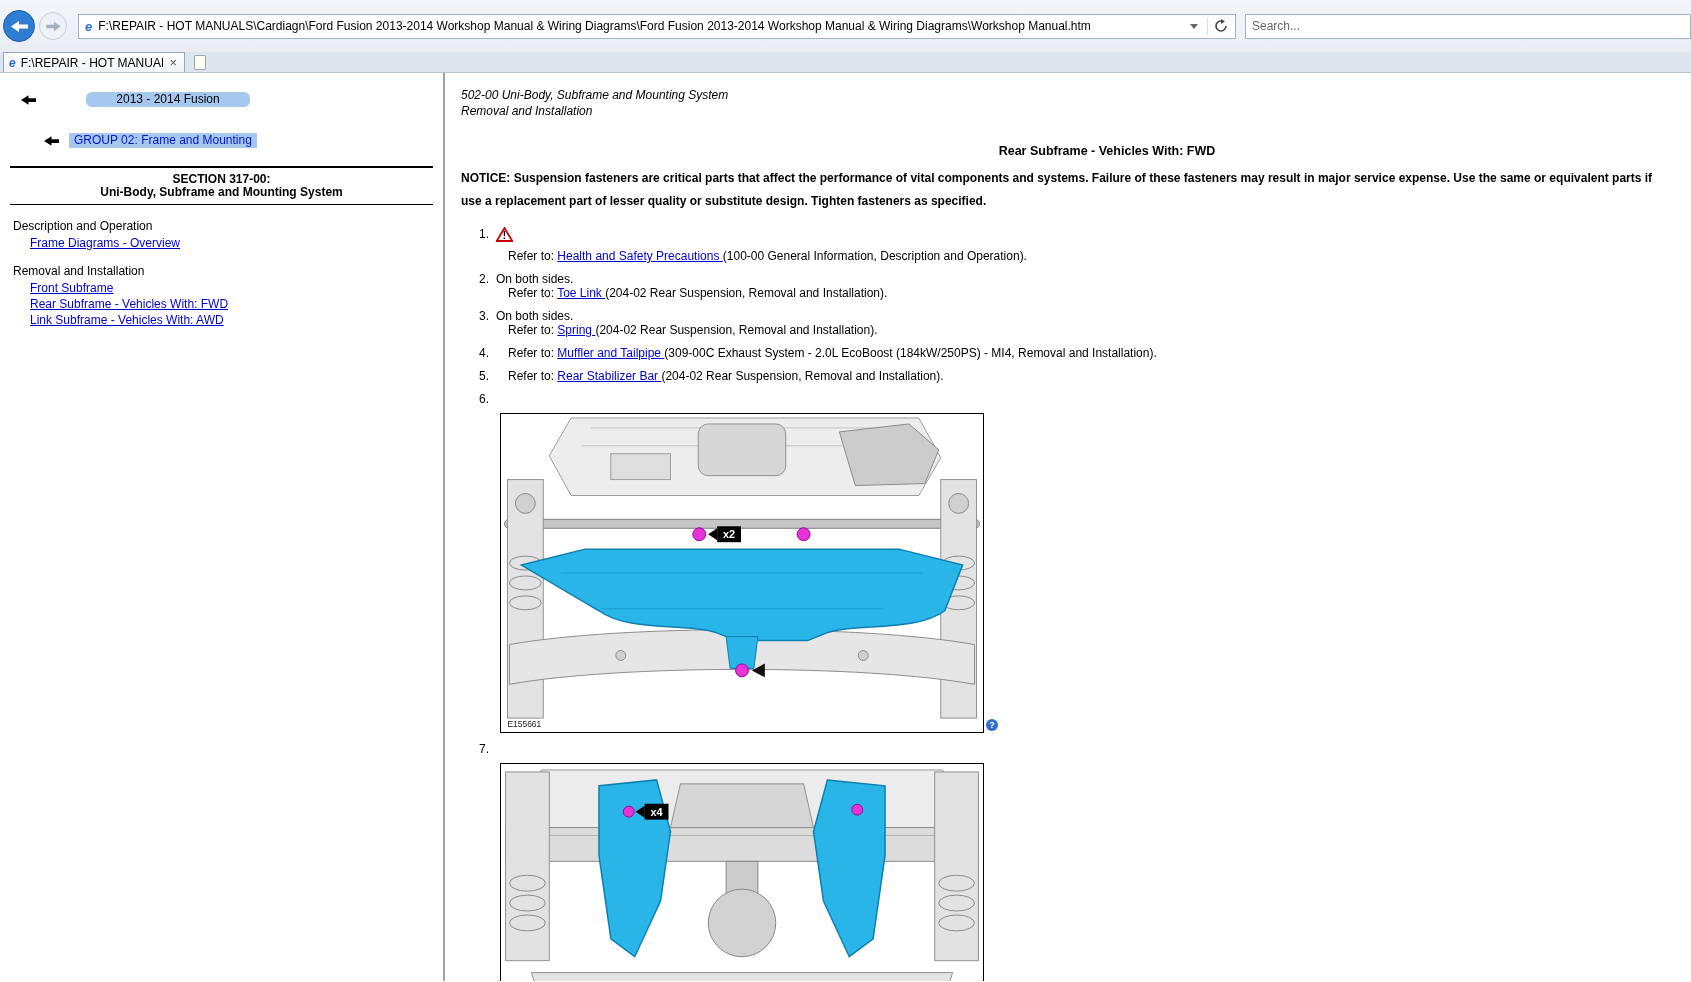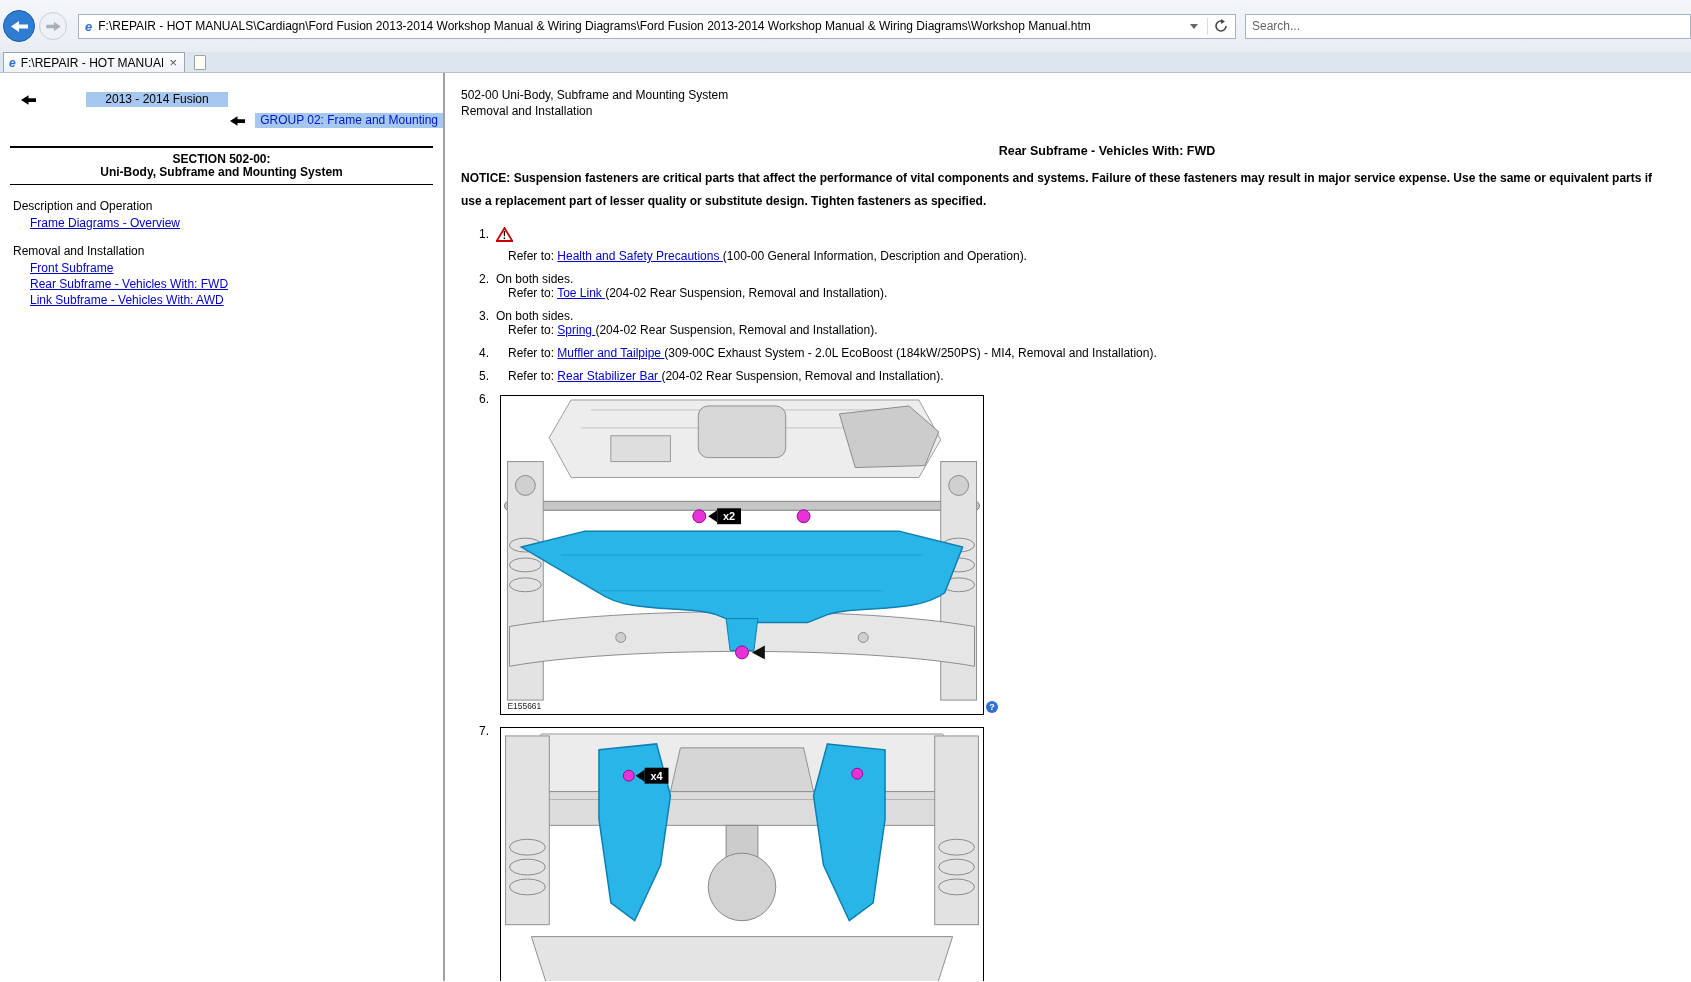--- a/index.html
+++ b/index.html
@@ -36,45 +36,45 @@
 
   
   .page { display:flex; height:908px; }
   .toc { width:443px; flex:none; padding-top:19px; font-size:12px; background:#fff; }
   .vdivider { width:2px; background:#a0a0a0; flex:none; }
   .main { flex:1; min-width:0; overflow:hidden; padding:14px 0 0 16px; position:relative; background:#fff; }
 
   
   .crumb { display:flex; align-items:center; }
   .crumb1 { padding-left:21px; }
-  .crumb2 { padding-left:44px; margin-top:6px;justify-content:flex-end; }
+  .crumb2 { padding-left:44px; margin-top:26px; }
   .arrow-icon { flex:none; display:flex; }
   .hl { background:#a6c8f0; line-height:15px; }
-  .hl1 { margin-left:50px; width:142px; text-align:center; }
+  .hl1 { margin-left:50px; width:164px; text-align:center;border-radius:6px; }
   .hl2 { margin-left:10px; padding:0 5px; color:#0018c8; }
   .toc-rule1 { border:none; border-top:2px solid #000; margin:18px 10px 0 10px; }
   .toc-rule2 { border:none; border-top:1px solid #000; margin:5px 10px 0 10px; }
   .toc-section { text-align:center; font-weight:bold; margin-top:5px; line-height:13px; }
   .toc-heading { margin:14px 0 0 13px; line-height:15px; }
   .toc-link-row { margin:3px 0 0 30px; line-height:13px; }
   a.doclink { color:#0000cc; text-decoration:underline; cursor:pointer; }
 
   
-  .bc { font-size:12px; line-height:16px; white-space:nowrap; }
+  .bc { font-style:italic; font-size:12px; line-height:16px; white-space:nowrap; }
   .doc-title { width:1292px; text-align:center; font-weight:bold; font-size:12.5px; margin-top:25px; }
   .removal { font-weight:bold; font-size:13px; margin-top:21px; }
   .notice { font-weight:bold; font-size:12px; margin-top:13px; line-height:14px; white-space:nowrap; }
   .steps { margin-top:19px; padding-left:18px; font-size:12px; }
   .step { display:flex; margin-bottom:9px; line-height:14px; }
   .step-num { width:17px; flex:none; }
   .step-body { flex:1; min-width:0; }
   .warn-line { display:flex; align-items:center; gap:4px; white-space:nowrap; font-weight:bold; overflow:hidden; }
   .refer { white-space:nowrap; overflow:hidden;margin-left:12px; }
   .refer-gap { margin-top:7px; }
-  .figure-wrap { position:relative; width:500px; margin-top:3px; margin-left:4px; }
+  .figure-wrap { position:relative; width:500px; margin-top:21px; margin-left:4px; }
   .figure { border:1px solid #000; width:484px; background:#fff; display:block; }
   .help-badge { position:absolute; left:486px; top:306px; width:12px; height:12px; border-radius:50%;
     background:#2f6fd0; color:#fff; font-size:9px; font-weight:bold; display:flex; align-items:center; justify-content:center; cursor:pointer; }
 </style>
 </head>
 <body>
 
 <div class="chrome">
   <div class="nav-back">
     <svg width="17" height="13" viewBox="0 0 17 13">
@@ -133,21 +133,21 @@
       <span class="arrow-icon">
         <svg width="15" height="12" viewBox="0 0 16 12">
             <polygon points="16,4 8,4 8,1 0,6 8,11 8,8 16,8" fill="#000"></polygon>
           </svg>
       </span>
       <span class="hl hl2">GROUP 02: Frame and Mounting</span>
     </div>
 
     <hr class="toc-rule1">
     <div class="toc-section">
-      <div>SECTION 502-00:</div>
+      <div>SECTION 317-00:</div>
       <div>Uni-Body, Subframe and Mounting System</div>
     </div>
     <hr class="toc-rule2">
 
     <div class="toc-heading">Description and Operation</div>
     <div class="toc-link-row">
       <a class="doclink">Frame Diagrams - Overview</a>
     </div>
 
     <div class="toc-heading">Removal and Installation</div>

